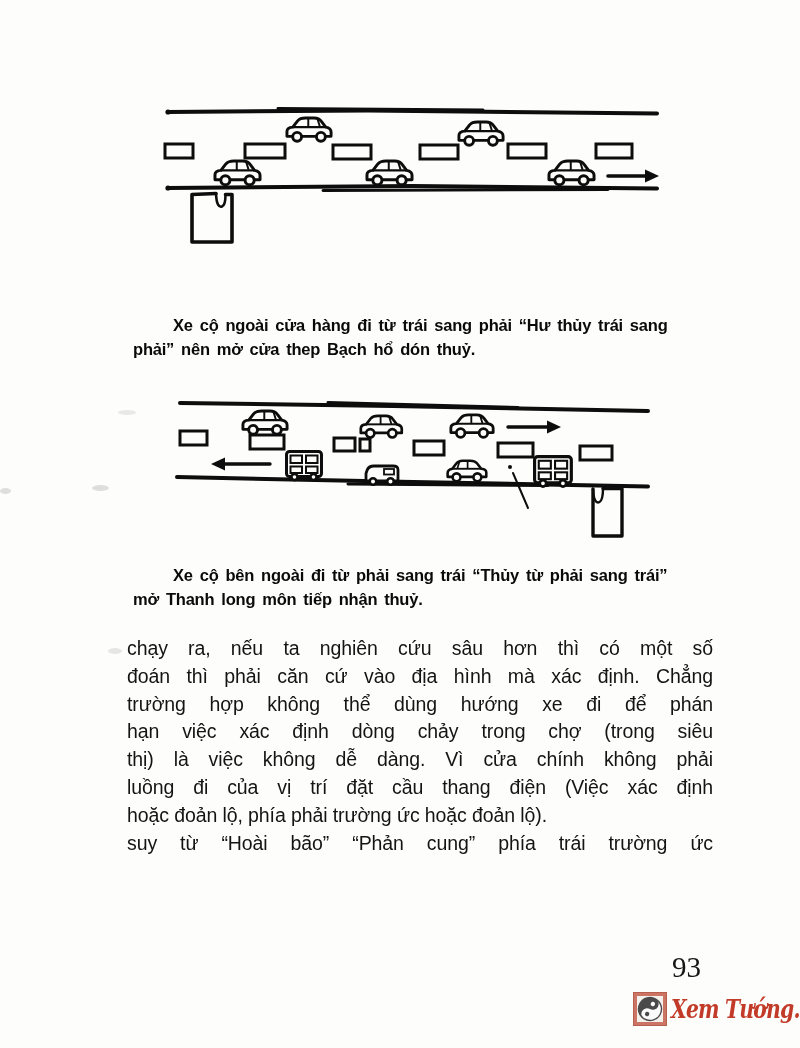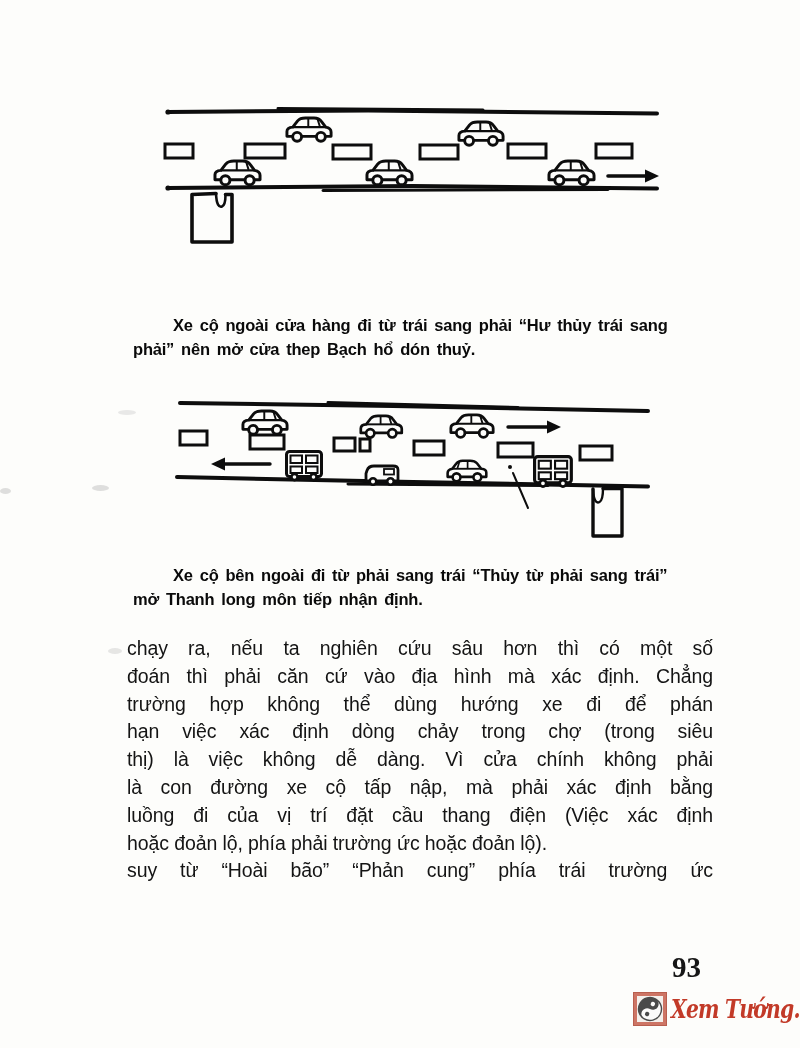--- a/index.html
+++ b/index.html
@@ -25,21 +25,21 @@
   .bodytext{
     position:absolute;left:127px;top:635px;width:586px;
     font-size:19.5px;line-height:27.8px;letter-spacing:-0.1px;color:#141414;
   }
   .bodytext .ln{text-align:justify;text-align-last:justify;white-space:normal;}
   .bodytext .ln.first{text-indent:48px;}
   .bodytext .ln.last{text-align-last:left;}
   
   .pagenum{
     position:absolute;left:672px;top:951px;width:50px;
-    font-family:"Liberation Serif",serif;font-size:29px;color:#161616;font-weight:bold;
+    font-family:"Liberation Serif",serif;font-size:29px;color:#161616;
   }
   .watermark{position:absolute;left:633px;top:992px;height:50px;display:flex;align-items:flex-start;}
   .wm-logo{width:34px;height:34px;display:block;}
   .wm-text{
     font-family:"DejaVu Serif",serif;font-style:italic;font-weight:bold;
     font-size:26px;line-height:34px;color:#c23a28;
     margin-left:4px;transform:scaleX(.78);transform-origin:left center;
     white-space:nowrap;letter-spacing:-1px;
   }
   
@@ -162,30 +162,29 @@
 
       <g>
         <path d="M510,112.5 L529,112.5 L529,160 L500,160 L500,113" fill="#fdfdfb" stroke="#0d0d0d" stroke-width="3.4" stroke-linejoin="round" stroke-linecap="round"></path>
         <path class="ink" d="M500,113 C500.5,125 503.5,127.5 506.5,126 C509.5,124.5 510,118 510,112.5" stroke-width="2.4"></path>
       </g>
     </svg>
   </div>
 
   <div class="caption" style="top:563px;">
     <div class="l1">Xe cộ bên ngoài đi từ phải sang trái “Thủy từ phải sang trái”</div>
-    <div class="l2">mở Thanh long môn tiếp nhận định.</div>
+    <div class="l2">mở Thanh long môn tiếp nhận thuỷ.</div>
   </div>
 
   <div class="bodytext">
     <div class="ln">chạy ra, nếu ta nghiên cứu sâu hơn thì có một số</div>
     <div class="ln">đoán thì phải căn cứ vào địa hình mà xác định. Chẳng</div>
     <div class="ln">trường hợp không thể dùng hướng xe đi để phán</div>
     <div class="ln">hạn việc xác định dòng chảy trong chợ (trong siêu</div>
     <div class="ln">thị) là việc không dễ dàng. Vì cửa chính không phải</div>
-    <div class="ln">là con đường xe cộ tấp nập, mà phải xác định bằng</div>
     <div class="ln">luồng đi của vị trí đặt cầu thang điện (Việc xác định</div>
     <div class="ln last">hoặc đoản lộ, phía phải trường ức hoặc đoản lộ).</div>
     <div class="ln">suy từ “Hoài bão” “Phản cung” phía trái trường ức</div>
   </div>
 
   <div class="pagenum">93</div>
 
   <div class="watermark">
     <svg class="wm-logo" viewBox="0 0 34 34">
       <rect x="0.5" y="0.5" width="33" height="33" fill="#cd7565" stroke="#b85e4e" stroke-width="1"></rect>

